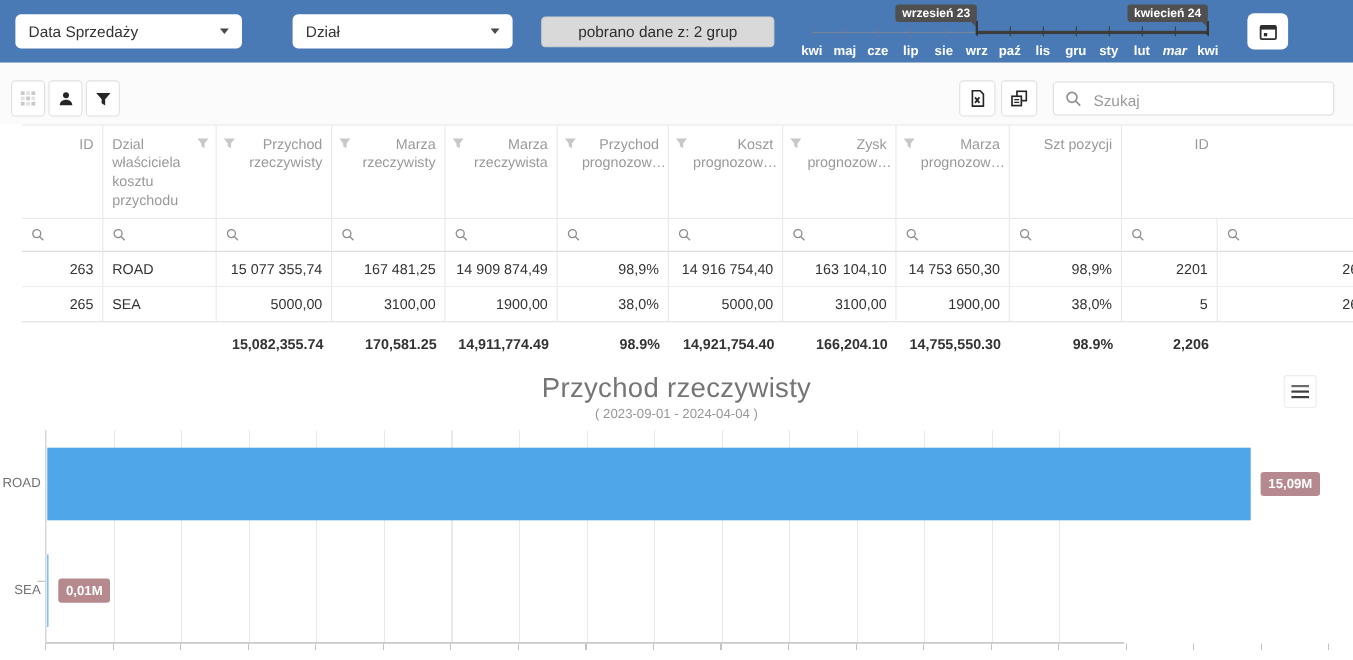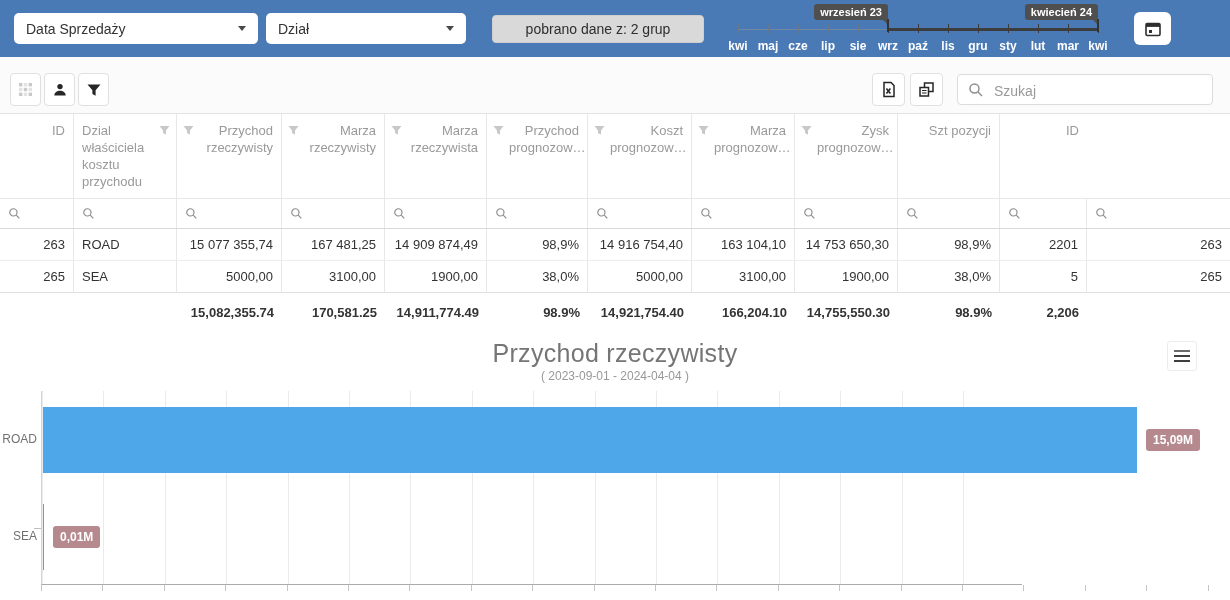--- a/index.html
+++ b/index.html
@@ -5,21 +5,21 @@
   html,body{margin:0;padding:0;background:#fff;}
   .app{position:relative;width:1230px;height:600px;overflow:hidden;
        font-family:"Liberation Sans","DejaVu Sans",sans-serif;color:#333;background:#fff;}
 
   
   .topbar{position:relative;width:100%;height:57px;background:#4a7ab6;box-shadow:0 1px 2px rgba(0,0,0,.18);}
   .select{position:absolute;top:13px;height:31px;background:#fff;border-radius:5px;
           display:flex;align-items:center;padding:0 12px;box-sizing:border-box;font-size:14px;color:#333;cursor:pointer;}
   .select .caret{margin-left:auto;width:0;height:0;border-left:4px solid transparent;
                  border-right:4px solid transparent;border-top:5px solid #494949;}
-  #sel-primary{left:14px;width:244px;}
+  #sel-primary{left:14px;width:206px;}
   #sel-secondary{left:266px;width:200px;}
   .info-btn{position:absolute;left:492px;top:15px;width:212px;height:28px;background:#d9d9d9;
             border:1px solid #cfcfcf;border-radius:4px;font-size:14px;color:#2e2e2e;
             font-family:inherit;cursor:pointer;}
   .range{position:absolute;left:723px;top:0;width:390px;height:57px;}
   .track-base{position:absolute;left:15px;top:29px;width:360px;height:1px;background:#75879f;}
   .track-selected{position:absolute;left:165px;top:28px;width:210px;height:3px;background:#3d3d3d;}
   .r-tick{position:absolute;width:1px;height:9px;top:24px;background:#5f7априм0;}
   .r-tick.base{background:#64788f;}
   .r-tick.sel{background:#3d3d3d;}
@@ -39,21 +39,21 @@
   .tb-btn{position:absolute;top:16px;width:31px;height:33px;background:#fff;border:1px solid #e0e0e0;
           border-radius:4px;box-sizing:border-box;display:flex;align-items:center;justify-content:center;cursor:pointer;padding:0;}
   .search-box{position:absolute;left:957px;top:17px;width:256px;height:31px;box-sizing:border-box;
               border:1px solid #dcdcdc;border-radius:4px;background:#fff;}
   .search-box input{position:absolute;left:34px;top:0;width:210px;height:29px;border:none;outline:none;
                     font-size:14px;font-family:inherit;color:#333;background:transparent;}
   .search-box input::placeholder{color:#9a9a9a;}
   .search-box svg{position:absolute;left:10px;top:7px;}
 
   
-  .grid{border-top:1px solid #e3e3e3;font-size:13px;}
+  .grid{border-top:1px solid #e3e3e3;font-size:13px;margin-left:20px;}
   .g-row{display:grid;grid-template-columns:74px 103px 105px 103px 102px 101px 104px 103px 103px 102px 87px 143px;}
   .g-header{border-bottom:1px solid #e8e8e8;}
   .g-header .g-cell{min-height:78px;color:#9a9a9a;padding:8px;line-height:17px;position:relative;box-sizing:border-box;}
   .g-cell{border-right:1px solid #e8e8e8;box-sizing:border-box;}
   .g-cell:last-child{border-right:none;}
   .al-r{text-align:right;}
   .al-l{text-align:left;}
   .g-header .al-r{padding-left:22px;}
   .g-header .al-l{padding-right:13px;}
   .funnel{position:absolute;top:9px;}
@@ -123,21 +123,21 @@
           <div class="r-label" style="left: 175px;">paź</div>
           <div class="r-tick sel" style="left: 224.5px;"></div>
           <div class="r-label" style="left: 205px;">lis</div>
           <div class="r-tick sel" style="left: 254.5px;"></div>
           <div class="r-label" style="left: 235px;">gru</div>
           <div class="r-tick sel" style="left: 284.5px;"></div>
           <div class="r-label" style="left: 265px;">sty</div>
           <div class="r-tick sel" style="left: 314.5px;"></div>
           <div class="r-label" style="left: 295px;">lut</div>
           <div class="r-tick sel" style="left: 344.5px;"></div>
-          <div class="r-label" style="left: 325px;">mar</div>
+          <div class="r-label" style="left: 325px; font-style: italic;">mar</div>
           <div class="r-tick sel" style="left: 374.5px;"></div>
           <div class="r-handle" style="left: 374px;"></div>
           <div class="r-label" style="left: 355px;">kwi</div>
         </div>
       <div class="r-badge badge-start">wrzesień 23</div>
       <div class="r-badge badge-end">kwiecień 24</div>
     </div>
 
     <button class="cal-btn">
       <span style="display:flex">
@@ -245,27 +245,27 @@
               <path d="M0.5 1h10L7 5.5v4.2L4 7.9V5.5z" fill="#c8c8c8"></path>
             </svg></span>
         </div>
         <div class="g-cell al-r">
           <div>Koszt prognozow…</div>
           <span class="funnel f-left"><svg width="11" height="11" viewBox="0 0 11 11">
               <path d="M0.5 1h10L7 5.5v4.2L4 7.9V5.5z" fill="#c8c8c8"></path>
             </svg></span>
         </div>
         <div class="g-cell al-r">
+          <div>Zysk prognozow…</div>
+          <span class="funnel f-left"><svg width="11" height="11" viewBox="0 0 11 11">
+              <path d="M0.5 1h10L7 5.5v4.2L4 7.9V5.5z" fill="#c8c8c8"></path>
+            </svg></span>
+        </div>
+        <div class="g-cell al-r">
           <div>Marza prognozow…</div>
-          <span class="funnel f-left"><svg width="11" height="11" viewBox="0 0 11 11">
-              <path d="M0.5 1h10L7 5.5v4.2L4 7.9V5.5z" fill="#c8c8c8"></path>
-            </svg></span>
-        </div>
-        <div class="g-cell al-r">
-          <div>Zysk prognozow…</div>
           <span class="funnel f-left"><svg width="11" height="11" viewBox="0 0 11 11">
               <path d="M0.5 1h10L7 5.5v4.2L4 7.9V5.5z" fill="#c8c8c8"></path>
             </svg></span>
         </div>
         <div class="g-cell al-r">
           <div>Szt pozycji</div>
         </div>
         <div class="g-cell al-r">
           <div>ID</div>
         </div>

